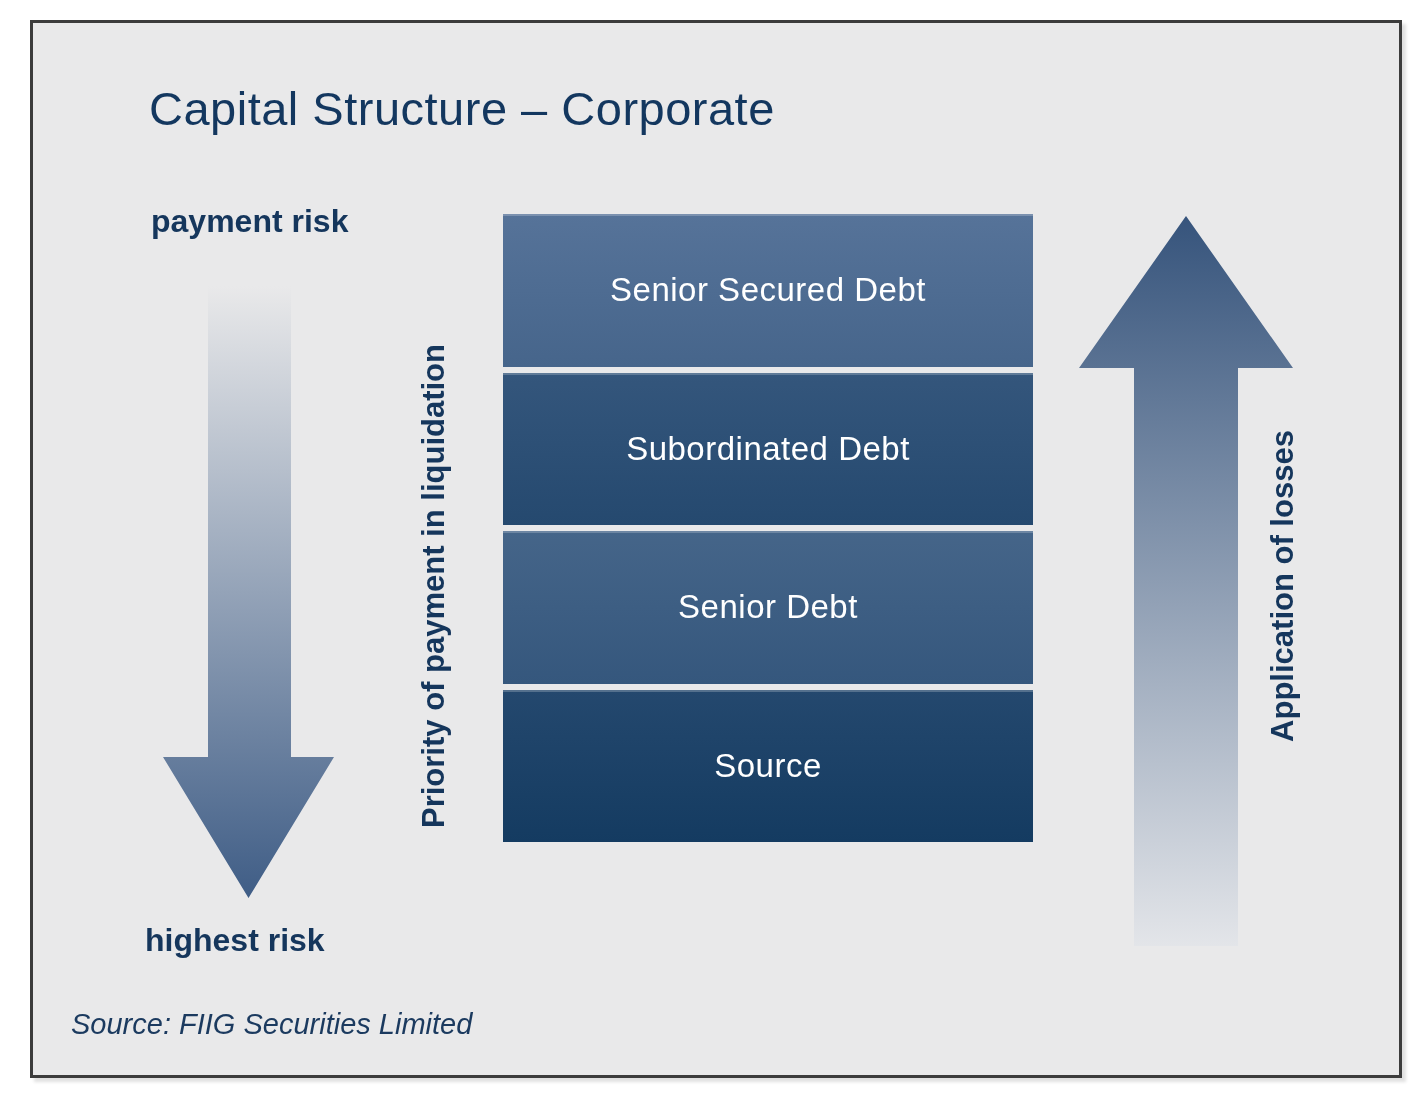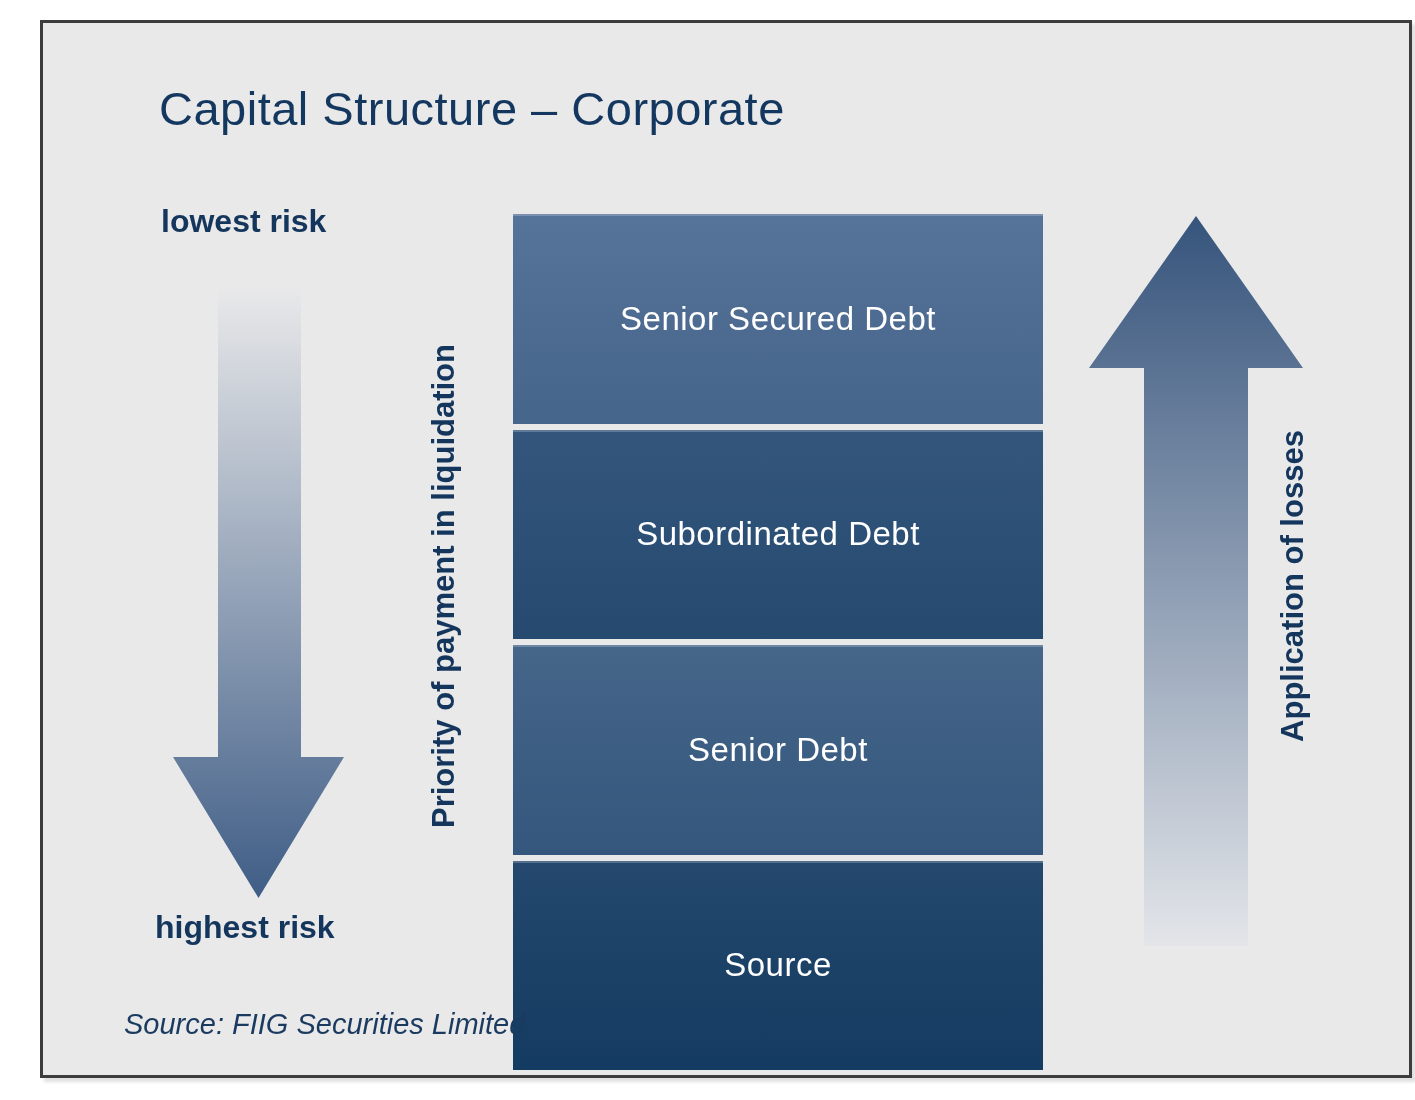--- a/index.html
+++ b/index.html
@@ -1,21 +1,21 @@
 <!DOCTYPE html>
 <html><head>
 <meta charset="utf-8">
 <style>
   * { margin:0; padding:0; box-sizing:border-box; }
   body { background:#ffffff; font-family:"Liberation Sans", sans-serif; }
   .page {
     position:relative; width:1415px; height:1100px; background:#ffffff; overflow:hidden;
   }
   .panel {
-    position:absolute; left:40px; top:20px; width:1372px; height:1058px;
+    position:absolute; left:30px; top:20px; width:1372px; height:1058px;
     background:#e9e9ea; border:3px solid #d946ef;
     box-shadow:4px 4px 3px rgba(0,0,0,0.12);
   }
   .title {
     position:absolute; left:116px; top:58px;
     font-size:47px; font-weight:400; color:#13375f; letter-spacing:0.5px;
     white-space:nowrap;
   }
   .risk-label {
     position:absolute; font-size:32px; font-weight:700; color:#15365c; white-space:nowrap;
@@ -26,54 +26,54 @@
   .arrow-down-svg { left:130px; top:263px; }
   .arrow-up-svg   { left:1046px; top:193px; }
   .v-label {
     position:absolute; height:44px; line-height:44px; text-align:center;
     font-size:31px; font-weight:700; color:#15365c; white-space:nowrap;
     transform:rotate(-90deg);
   }
   .v-label.left  { width:612px; left:95px;  top:541px; }
   .v-label.right { width:420px; left:1040px; top:541px; }
   .stack {
-    position:absolute; left:470px; top:191px; width:530px; height:856px;
+    position:absolute; left:470px; top:191px; width:530px; height:628px;
     display:flex; flex-direction:column; gap:6px;
   }
   .layer {
     flex:1; display:flex; align-items:center; justify-content:center;
     color:#ffffff; font-size:33px; letter-spacing:0.5px;
     box-shadow:inset 0 2px 0 rgba(255,255,255,0.22);
   }
   .source {
     position:absolute; left:38px; top:985px;
     font-size:29px; font-style:italic; color:#1b3a5f; white-space:nowrap;
   }
 </style>
 </head>
 <body>
 
 <div class="page">
   <div class="panel" style="background: rgb(233, 233, 234); border-color: rgb(60, 60, 60);">
 
     <div class="title" style="color: rgb(19, 55, 95);">Capital Structure – Corporate</div>
 
-    <div class="risk-label lowest" style="color: rgb(21, 54, 92);">lowest risk</div>
+    <div class="risk-label lowest" style="color: rgb(21, 54, 92);">payment risk</div>
 
     <svg class="arrow-svg arrow-down-svg" width="171" height="612" viewBox="0 0 171 612">
       <defs>
         <linearGradient id="gradDown" x1="0" y1="0" x2="0" y2="1">
           <stop offset="0" stop-color="#e9e9ea"></stop>
           <stop offset="1" stop-color="#3f5d86"></stop>
         </linearGradient>
       </defs>
       <polygon points="45,0 128,0 128,471 171,471 85.5,612 0,471 45,471" fill="url(#gradDown)"></polygon>
     </svg>
 
-    <div class="risk-label highest" style="color: rgb(21, 54, 92);">highest risk</div>
+    <div class="risk-label highest" style="color: rgb(21, 54, 92); margin-top: 13px;">highest risk</div>
 
     <div class="v-label left" style="color: rgb(21, 54, 92);">Priority of payment in liquidation</div>
 
     <div class="stack">
         <div class="layer" style="background: linear-gradient(rgb(86, 115, 153), rgb(70, 101, 139)); color: rgb(255, 255, 255);">
           <span>Senior Secured Debt</span>
         </div>
         <div class="layer" style="background: linear-gradient(rgb(52, 86, 124), rgb(37, 73, 111)); color: rgb(255, 255, 255);">
           <span>Subordinated Debt</span>
         </div>
@@ -90,16 +90,16 @@
         <linearGradient id="gradUp" x1="0" y1="0" x2="0" y2="1">
           <stop offset="0" stop-color="#36547c"></stop>
           <stop offset="1" stop-color="#e3e5e9"></stop>
         </linearGradient>
       </defs>
       <polygon points="107,0 214,152 159,152 159,730 55,730 55,152 0,152" fill="url(#gradUp)"></polygon>
     </svg>
 
     <div class="v-label right" style="color: rgb(21, 54, 92);">Application of losses</div>
 
-    <div class="source" style="color: rgb(27, 58, 95); margin-left: 43px;">Source: FIIG Securities Limited</div>
+    <div class="source" style="color: rgb(27, 58, 95);">Source: FIIG Securities Limited</div>
 
   </div>
 </div>
 
 </body></html>

